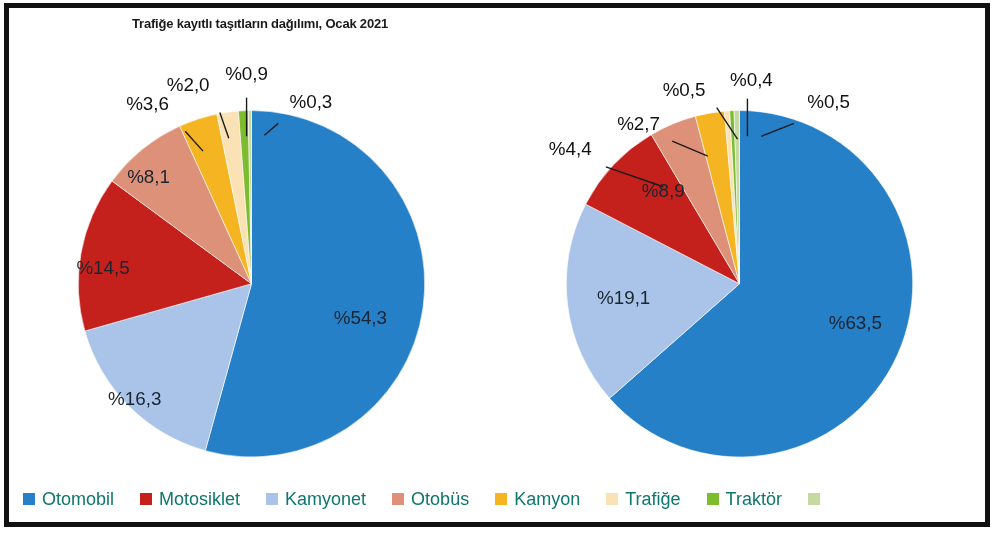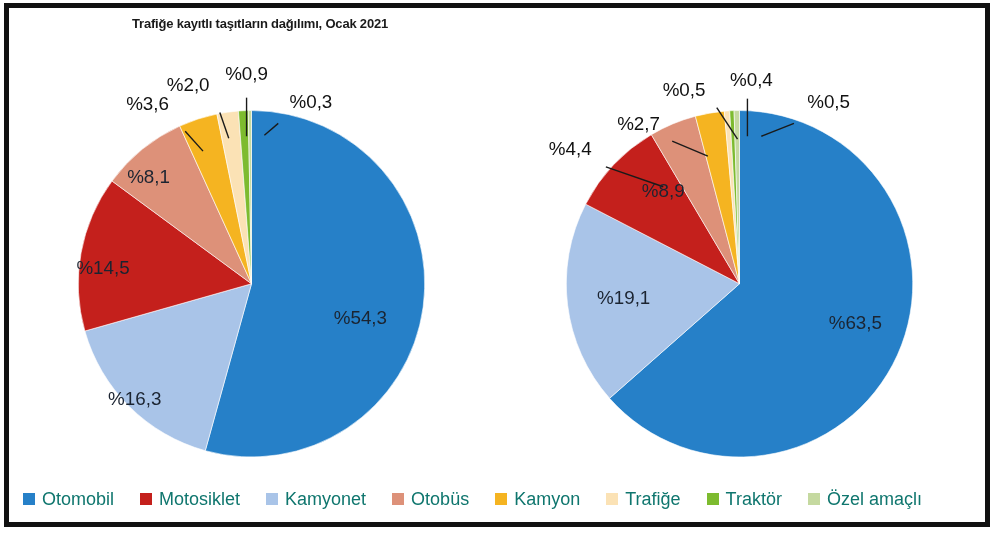--- a/index.html
+++ b/index.html
@@ -220,18 +220,17 @@
       <div class="legend-item">
         <span class="legend-swatch" style="background: rgb(251, 226, 181);"></span>
         <span class="legend-label">Trafiğe</span>
       </div>
       <div class="legend-item">
         <span class="legend-swatch" style="background: rgb(125, 187, 47);"></span>
         <span class="legend-label">Traktör</span>
       </div>
       <div class="legend-item">
         <span class="legend-swatch" style="background: rgb(197, 217, 160);"></span>
-        <span class="legend-label">Özel amaçlı</span>
       </div>
     </div>
 
   </div>
 </div>
 
 </body></html>

